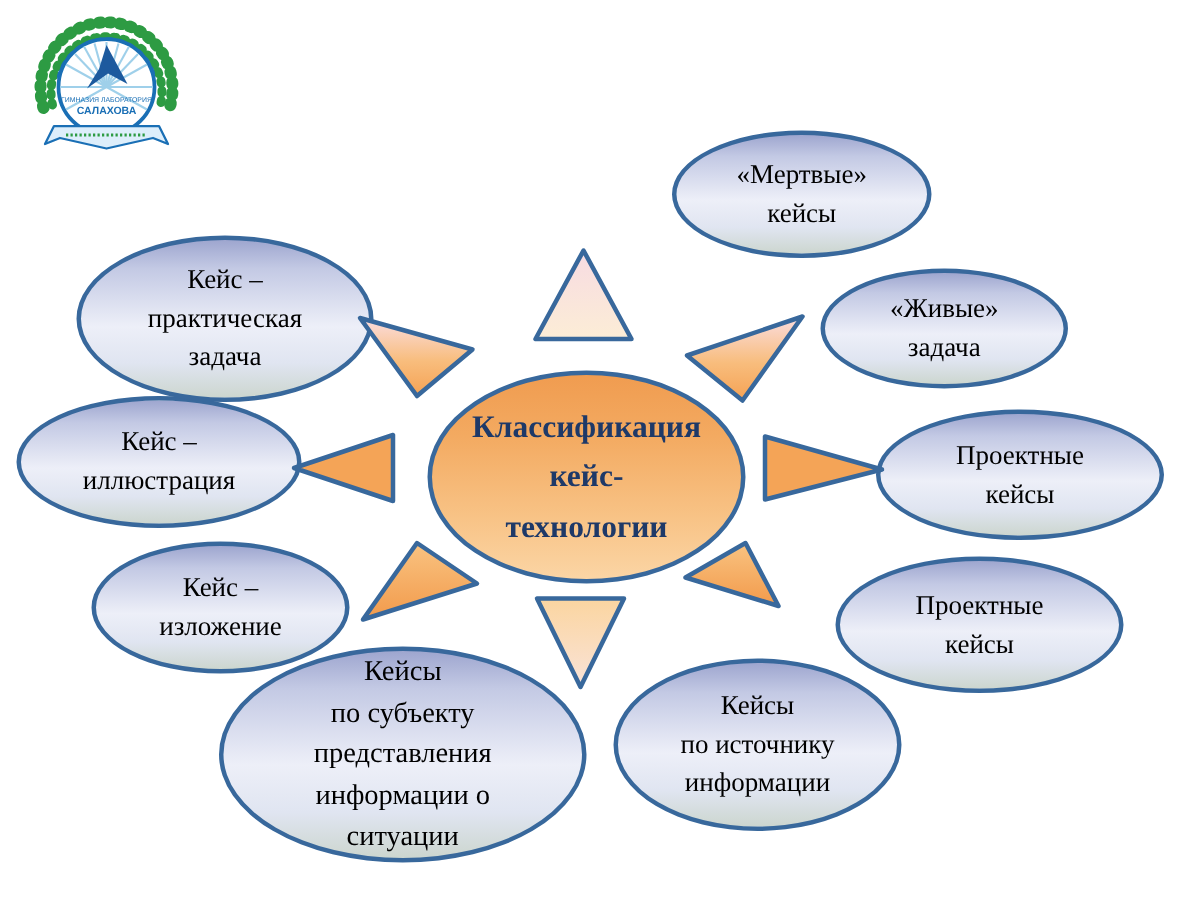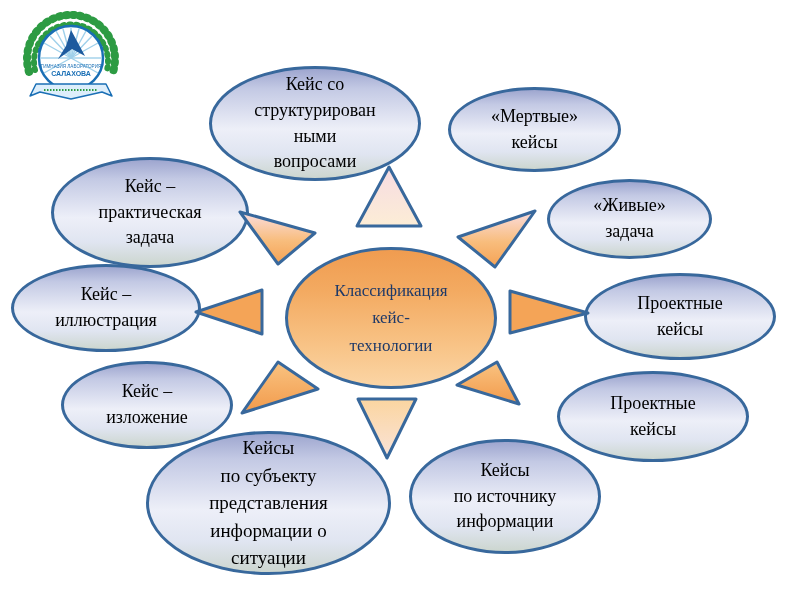--- a/index.html
+++ b/index.html
@@ -11,21 +11,21 @@
     position:absolute; box-sizing:border-box;
     border:3px solid #38689c; border-radius:50%;
     display:flex; align-items:center; justify-content:center;
     text-align:center; white-space:pre-line;
     font-size:18px; line-height:1.42; color:#000;
     background:linear-gradient(180deg,#9ea6cf 0%,#c3c9e4 18%,#edeff8 55%,#e0e5f1 78%,#ccd6cf 100%);
     z-index:1;
   }
   .node.center {
     background:linear-gradient(180deg,#f09c50 0%,#f3aa61 30%,#f8c386 70%,#fbd5a5 100%);
-    font-weight:normal; color:#1e3968; font-size:17px; line-height:1.6;
+    font-weight:bold; color:#1e3968; font-size:21px; line-height:1.6;
   }
 
   .n-center       { left:285px; top:247px; width:212px; height:142px; }
   .n-structured   { left:209px; top:66px;  width:212px; height:115px; }
   .n-dead         { left:448px; top:87px;  width:173px; height:85px;  }
   .n-live         { left:547px; top:179px; width:165px; height:80px;  }
   .n-problem      { left:584px; top:273px; width:192px; height:87px;  }
   .n-project      { left:557px; top:371px; width:192px; height:91px;  }
   .n-source       { left:409px; top:439px; width:192px; height:115px; }
   .n-subject      { left:146px; top:431px; width:245px; height:144px; font-size:19px; line-height:1.45; }
@@ -106,26 +106,20 @@
       <polygon points="358,399 416,399 387,458" fill="url(#gCream)"></polygon>
     </g>
   </svg>
 
   <div class="node center n-center">
     <span>Классификация
 кейс-
 технологии</span>
   </div>
 
-  <div class="node n-structured">
-    <span>Кейс со
-структурирован
-ными
-вопросами</span>
-  </div>
   <div class="node n-dead">
     <span>«Мертвые»
 кейсы</span>
   </div>
   <div class="node n-live">
     <span>«Живые»
 задача</span>
   </div>
   <div class="node n-problem">
     <span>Проектные

